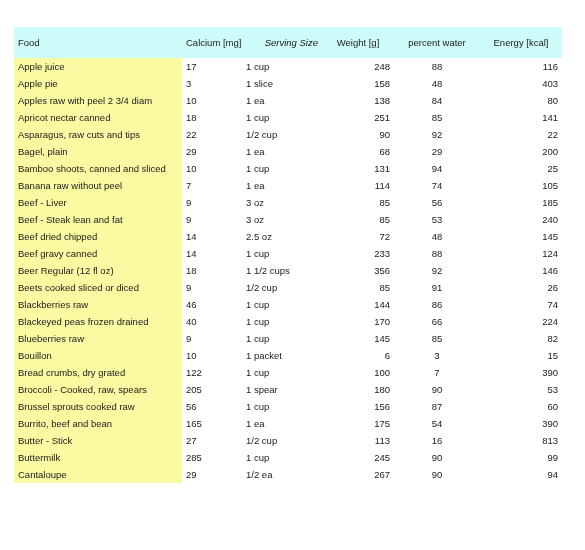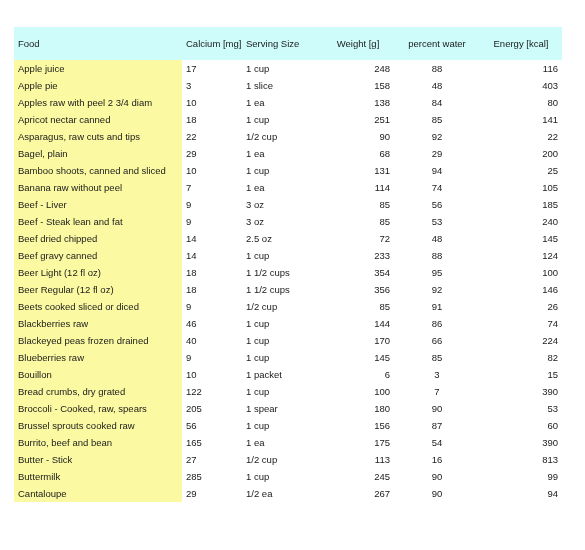--- a/index.html
+++ b/index.html
@@ -28,22 +28,22 @@
     width: 548px;
     table-layout: fixed;
     font-size: 9.5px;
     line-height: 1;
   }
 
   table.nutrition thead th {
     background: #cdfcfb;
     font-weight: normal;
     font-size: 9.5px;
-    height: 17px;
-    padding: 8px 4px;
+    height: 31px;
+    padding: 0 4px;
     vertical-align: middle;
     white-space: nowrap;
     border: none;
   }
 
   table.nutrition tbody td {
     height: 17px;
     padding: 0 4px;
     vertical-align: middle;
     white-space: nowrap;
@@ -55,21 +55,21 @@
   col.c-food      { width: 168px; }
   col.c-calcium   { width: 60px; }
   col.c-serving   { width: 80px; }
   col.c-weight    { width: 72px; }
   col.c-water     { width: 86px; }
   col.c-energy    { width: 82px; }
 
   
   th.h-food    { text-align: left; }
   th.h-calcium { text-align: right; padding-right: 6px; }
-  th.h-serving { text-align: left; }
+  th.h-serving { text-align: right; font-style: italic; }
   th.h-weight  { text-align: center; }
   th.h-water   { text-align: center; }
   th.h-energy  { text-align: center; }
 
   
   table.nutrition tbody td.food-cell {
     background: #fbfaa2;
     text-align: left;
   }
 
@@ -193,28 +193,20 @@
         </tr>
         <tr>
           <td class="food-cell">Beef gravy canned</td>
           <td class="calcium-cell">14</td>
           <td class="serving-cell">1 cup</td>
           <td class="weight-cell">233</td>
           <td class="water-cell">88</td>
           <td class="energy-cell">124</td>
         </tr>
         <tr>
-          <td class="food-cell">Beer Light (12 fl oz)</td>
-          <td class="calcium-cell">18</td>
-          <td class="serving-cell">1 1/2 cups</td>
-          <td class="weight-cell">354</td>
-          <td class="water-cell">95</td>
-          <td class="energy-cell">100</td>
-        </tr>
-        <tr>
           <td class="food-cell">Beer Regular (12 fl oz)</td>
           <td class="calcium-cell">18</td>
           <td class="serving-cell">1 1/2 cups</td>
           <td class="weight-cell">356</td>
           <td class="water-cell">92</td>
           <td class="energy-cell">146</td>
         </tr>
         <tr>
           <td class="food-cell">Beets cooked sliced or diced</td>
           <td class="calcium-cell">9</td>

